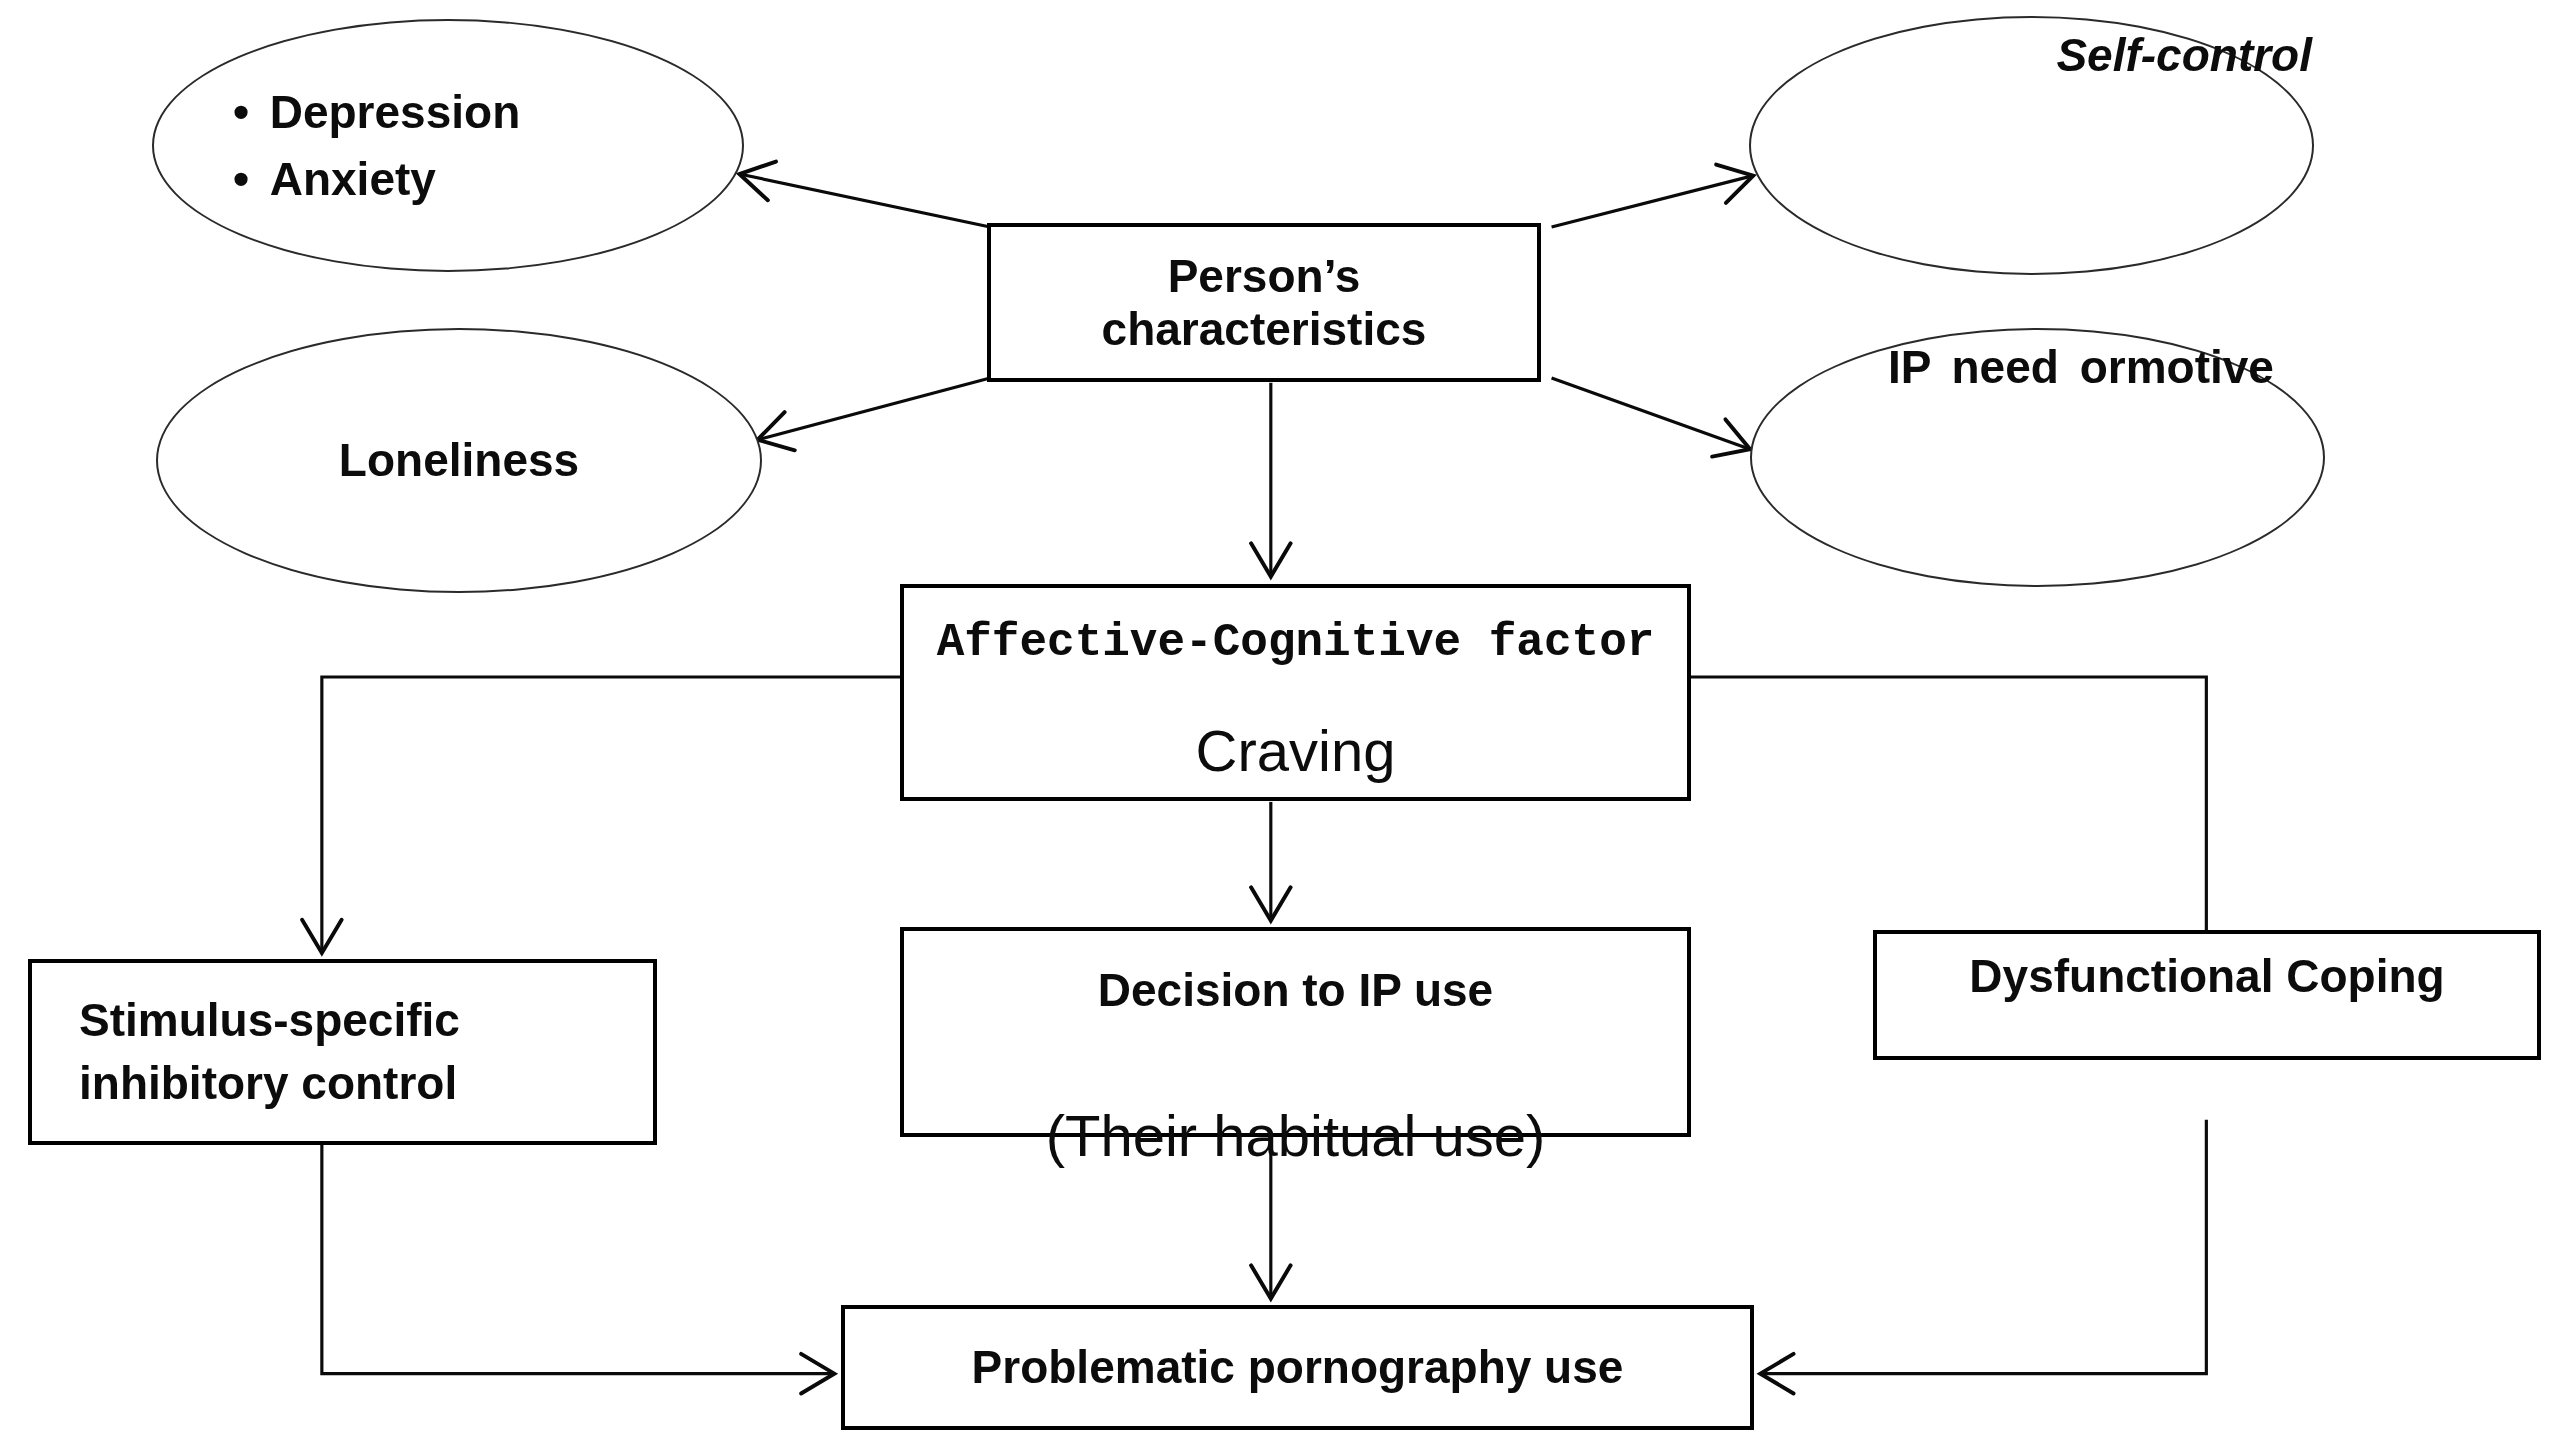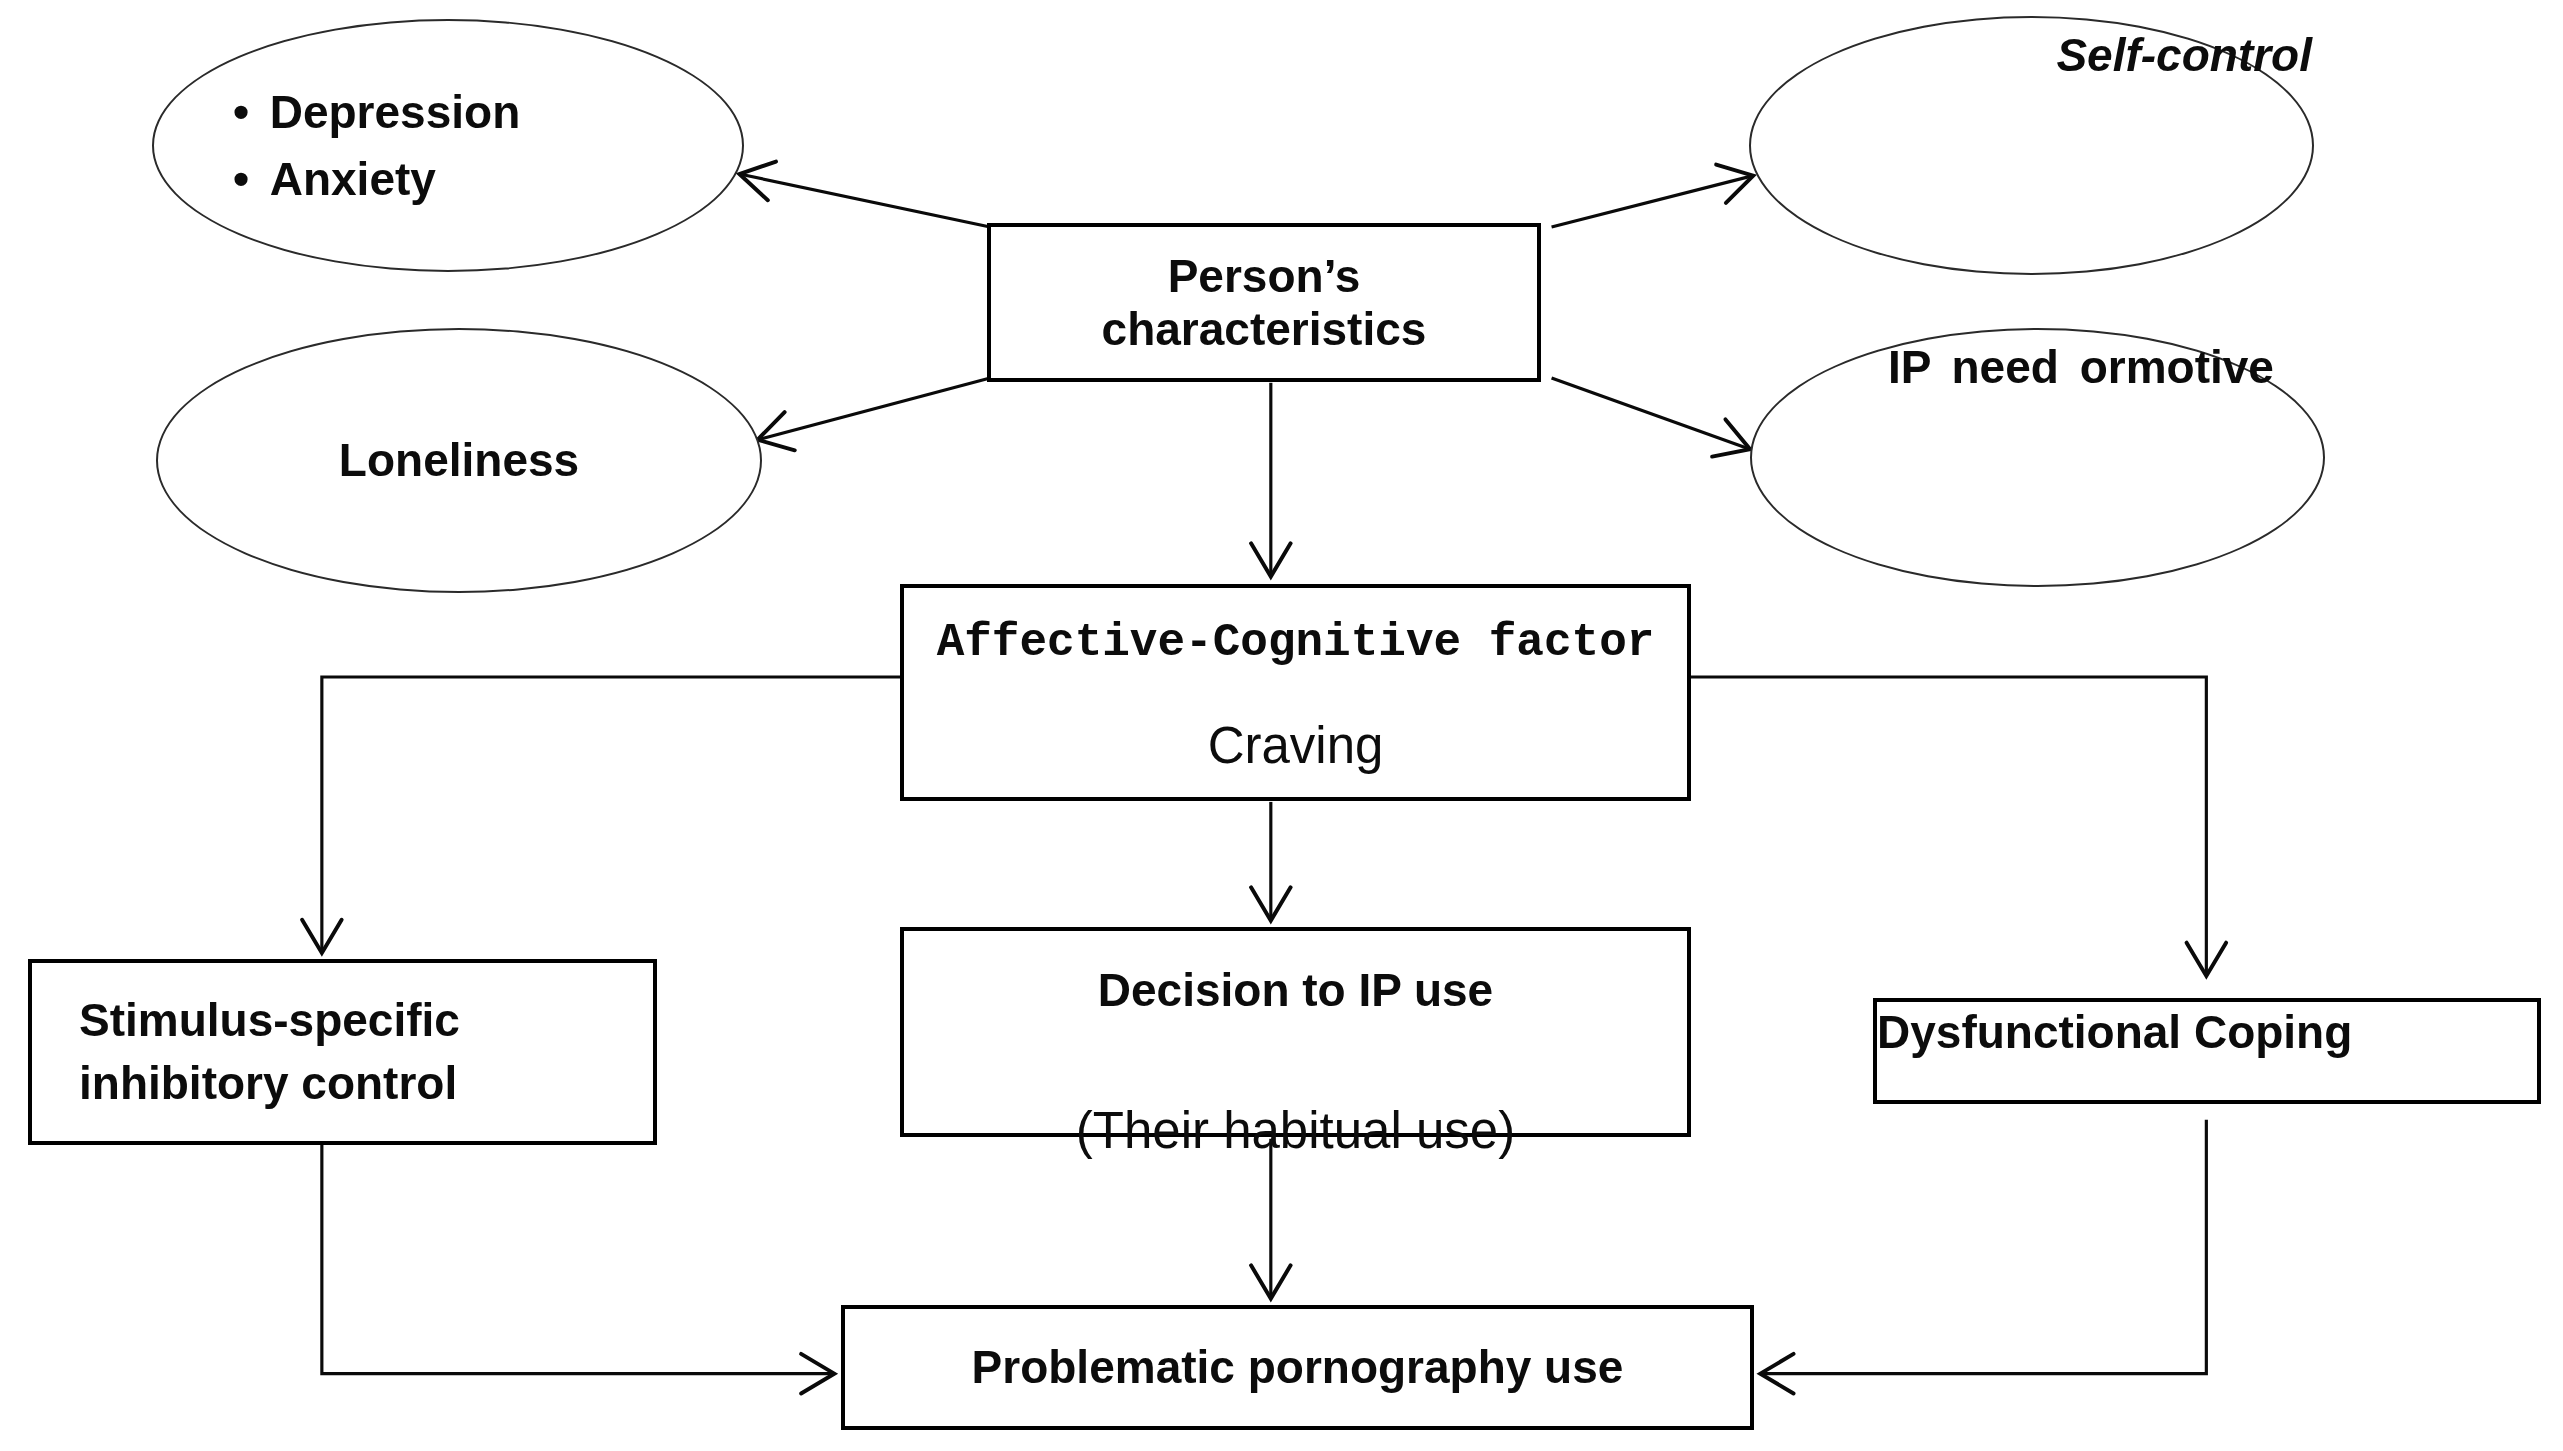--- a/index.html
+++ b/index.html
@@ -23,21 +23,21 @@
     box-sizing: border-box;
     background: #ffffff;
     color: #0c0c0c;
     display: flex;
   }
   .ellipse { border: 2.4px solid #2a2a2a; border-radius: 50%; }
   .rect    { border: 4.7px solid #000000; }
   .rect-thin { border: 4px solid #000000; }
 
   .lbl  { font-weight: 700; font-size: 46px; line-height: 1.38; color: #0c0c0c; }
-  .sub  { font-weight: 400; font-size: 51px; line-height: 1.38; color: #0c0c0c; text-align: right; }
+  .sub  { font-weight: 400; font-size: 58px; line-height: 1.38; color: #0c0c0c; text-align: right; }
 
   
   .n-depr   { left:152px;  top:19px;   width:592px;  height:253px;
               flex-direction:column; justify-content:center; align-items:flex-start;
               padding-left:79px; }
   .n-depr .lbl { line-height:1.45; }
   .n-lone   { left:156px;  top:328px;  width:606px;  height:265px;
               justify-content:center; align-items:center; }
   .n-self   { left:1749px; top:16px;   width:565px;  height:259px;
               flex-direction:row; justify-content:flex-end; align-items:flex-start;
@@ -55,22 +55,22 @@
               flex-direction:column; align-items:center; text-align:center; }
   .n-aff .lbl { margin-top:24px;font-family:Liberation Mono, monospace; }
   .n-aff .sub { margin-top:36px; }
   .n-stim   { left:28px;   top:959px; width:629px;  height:186px;
               flex-direction:column; justify-content:center; align-items:flex-start;
               padding-left:47px; }
   .n-dec    { left:900px; top:927px; width:791px; height:210px;
               flex-direction:column; align-items:center; text-align:center;gap:10px; }
   .n-dec .lbl { margin-top:28px; }
   .n-dec .sub { margin-top:64px; }
-  .n-dysf   { left:1873px; top:998px; width:668px;  height:106px;
-              justify-content:flex-start; align-items:center; padding-bottom:36px; }
+  .n-dysf   { left:1873px; top:930px; width:668px;  height:130px;
+              justify-content:center; align-items:center; padding-bottom:36px; }
   .n-prob   { left:841px; top:1305px; width:913px; height:125px;
               justify-content:center; align-items:center; }
 
   .li { display:flex; align-items:baseline; }
   .bullet { margin-right:20.6px; }
 
   .edge { stroke:#0a0a0a; stroke-width:4; fill:none; }
 </style>
 </head>
 <body>

